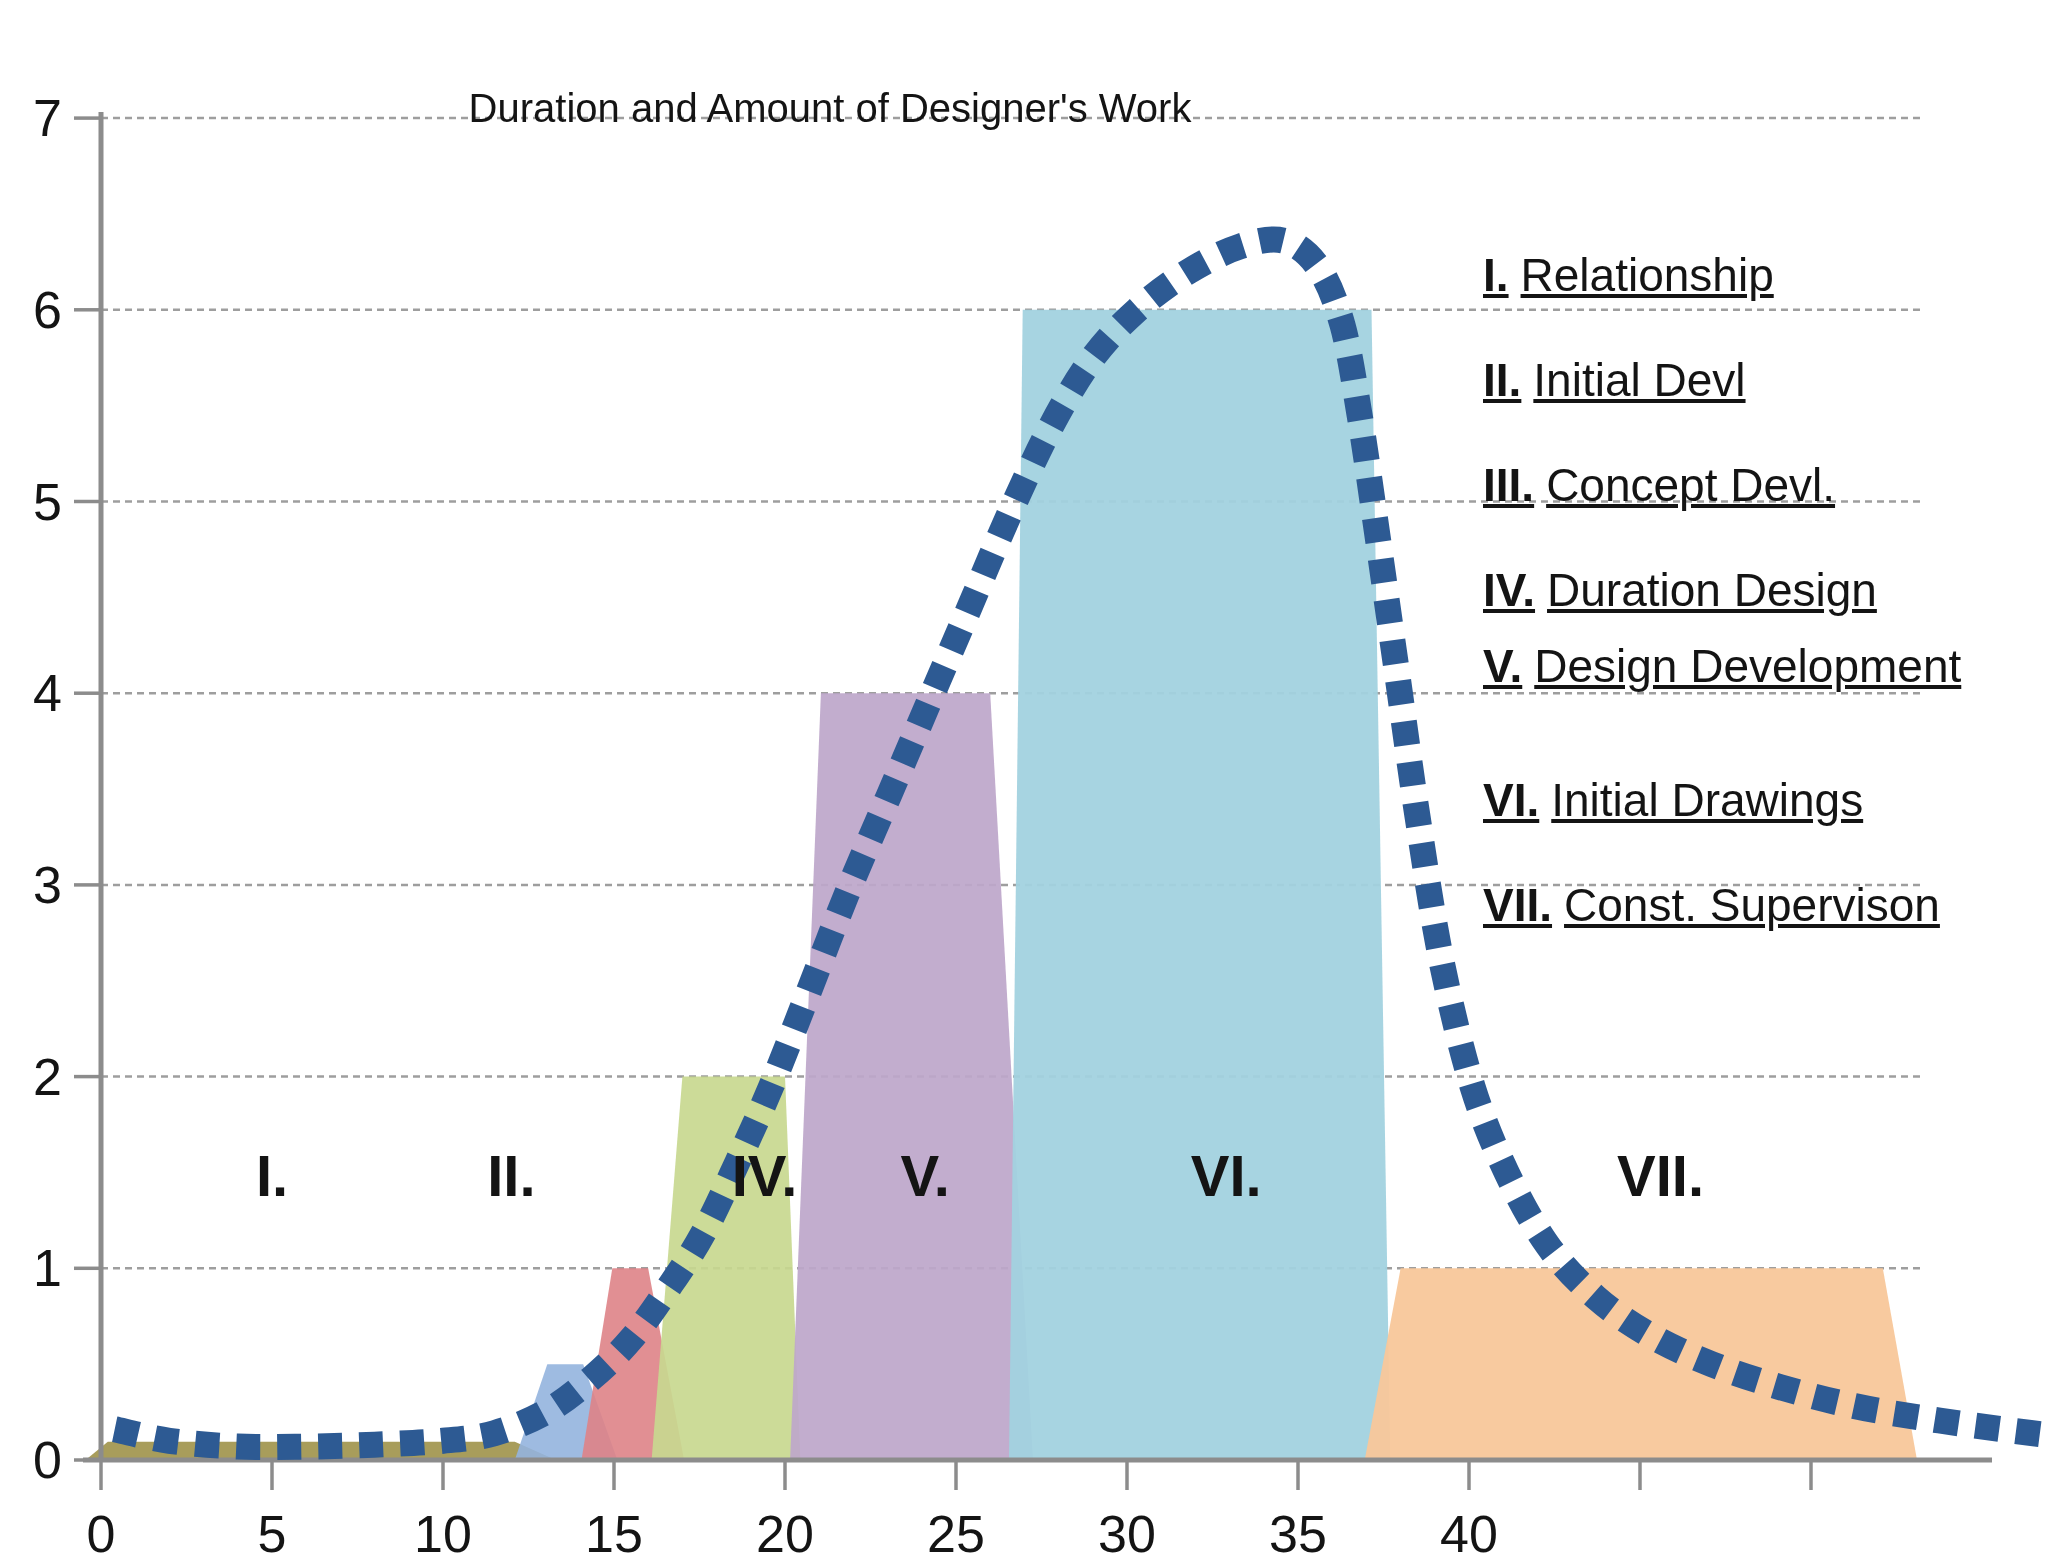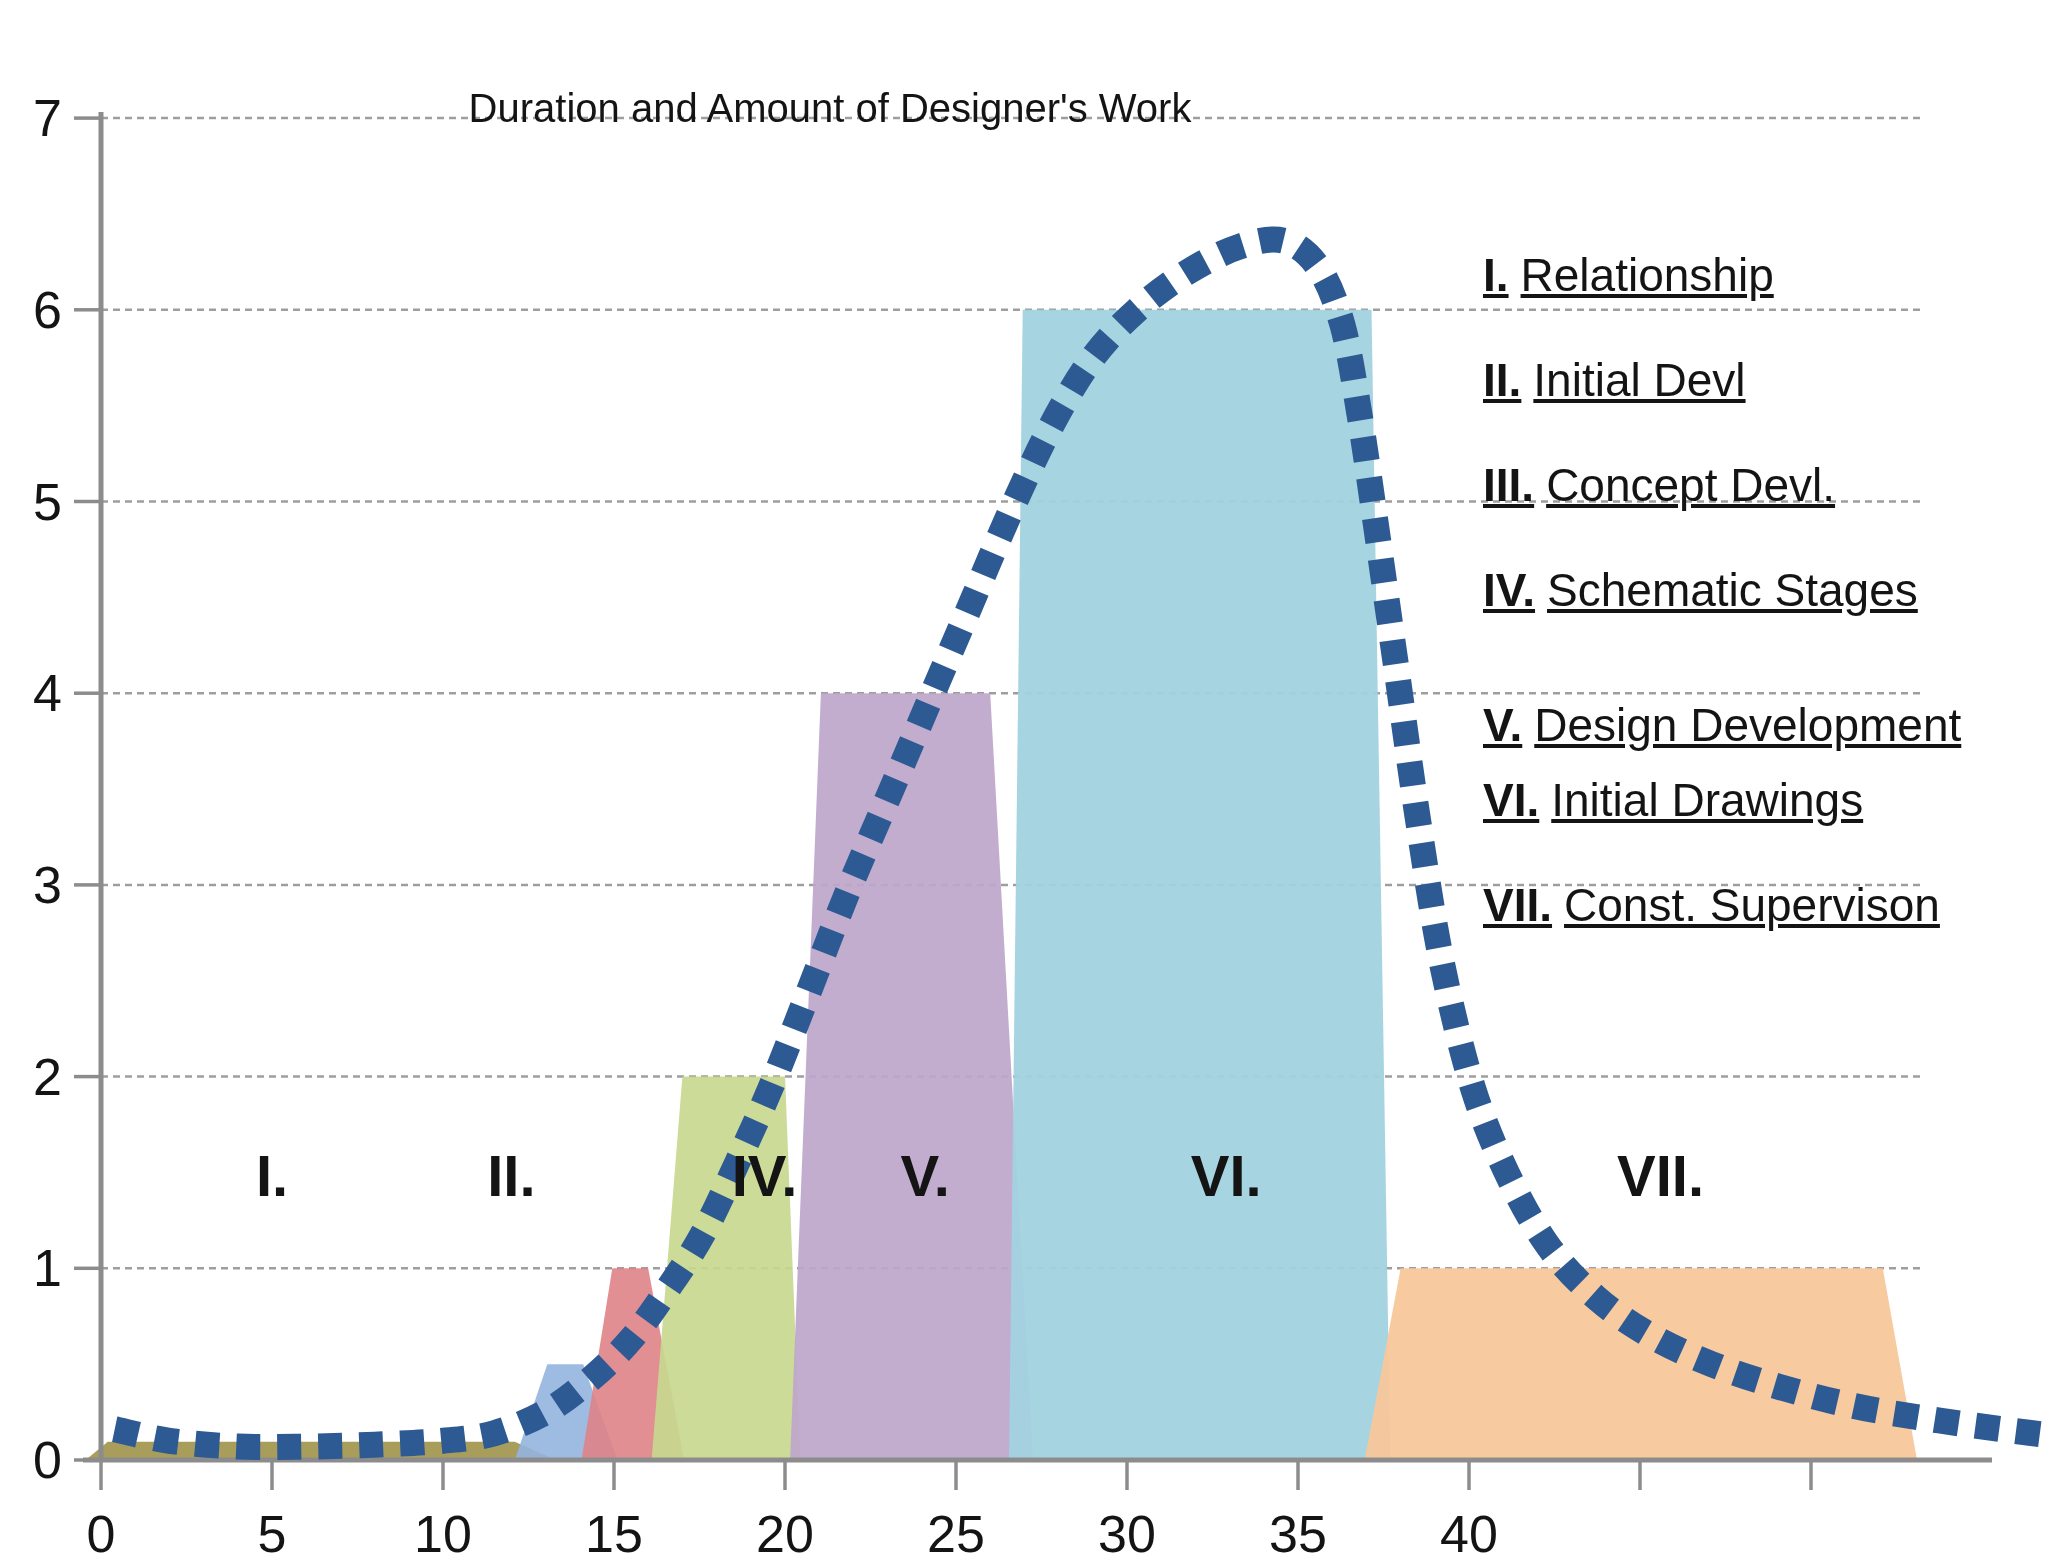--- a/index.html
+++ b/index.html
@@ -77,22 +77,22 @@
       <text x="62" y="136.10000000000014" text-anchor="end" font-size="52">7</text>
       <path d="M 114.7 1429.3 C 123.8 1431.2, 148.9 1438.0, 169.4 1440.8 C 189.9 1443.7, 215.0 1445.6, 237.8 1446.6 C 260.6 1447.5, 283.4 1446.9, 306.2 1446.6 C 329.0 1446.3, 351.8 1445.6, 374.6 1444.7 C 397.4 1443.7, 423.1 1442.7, 443.0 1440.8 C 462.9 1438.9, 477.2 1438.0, 494.3 1433.2 C 511.4 1428.4, 529.6 1421.0, 545.6 1412.1 C 561.6 1403.1, 575.8 1391.6, 590.1 1379.5 C 604.3 1367.3, 618.0 1354.6, 631.1 1339.2 C 644.2 1323.9, 656.8 1305.0, 668.7 1287.5 C 680.7 1269.9, 691.5 1254.6, 702.9 1233.8 C 714.3 1213.0, 725.7 1187.5, 737.1 1162.9 C 748.5 1138.3, 759.9 1113.3, 771.3 1086.2 C 782.7 1059.0, 793.0 1031.9, 805.5 999.9 C 818.1 968.0, 832.9 928.0, 846.6 894.5 C 860.2 860.9, 873.9 830.6, 887.6 798.6 C 901.3 766.7, 915.0 734.7, 928.6 702.8 C 942.3 670.8, 956.0 638.9, 969.7 606.9 C 983.4 575.0, 997.0 541.4, 1010.7 511.1 C 1024.4 480.7, 1038.1 450.4, 1051.8 424.8 C 1065.4 399.3, 1078.6 376.9, 1092.8 357.7 C 1107.1 338.6, 1121.3 324.2, 1137.3 309.8 C 1153.2 295.4, 1171.5 282.0, 1188.6 271.5 C 1205.7 260.9, 1223.9 251.7, 1239.9 246.5 C 1255.8 241.4, 1271.2 237.3, 1284.3 240.8 C 1297.4 244.3, 1308.8 253.6, 1318.5 267.6 C 1328.2 281.7, 1335.6 300.5, 1342.5 325.1 C 1349.3 349.7, 1353.9 381.0, 1359.6 415.2 C 1365.3 449.4, 1370.4 487.1, 1376.7 530.3 C 1382.9 573.4, 1390.3 626.1, 1397.2 674.0 C 1404.0 722.0, 1410.3 769.9, 1417.7 817.8 C 1425.1 865.7, 1432.5 916.9, 1441.6 961.6 C 1450.8 1006.3, 1461.6 1051.0, 1472.4 1086.2 C 1483.3 1121.3, 1494.1 1145.9, 1506.6 1172.5 C 1519.2 1199.0, 1532.8 1224.5, 1547.7 1245.3 C 1562.5 1266.1, 1578.4 1282.0, 1595.5 1297.1 C 1612.6 1312.1, 1630.9 1324.2, 1650.3 1335.4 C 1669.6 1346.6, 1690.2 1355.5, 1711.8 1364.2 C 1733.5 1372.8, 1756.3 1380.1, 1780.2 1387.2 C 1804.2 1394.2, 1829.8 1400.9, 1855.5 1406.3 C 1881.1 1411.8, 1909.6 1415.9, 1934.1 1419.7 C 1958.6 1423.6, 1983.7 1426.8, 2002.5 1429.3 C 2021.3 1431.9, 2039.6 1434.1, 2047.0 1435.1" fill="none" stroke="#2d5a93" stroke-width="26" stroke-dasharray="24 17" stroke-linecap="butt"></path>
     </svg>
 
   <div class="chart-subtitle">Duration and Amount of Designer's Work</div>
 
   <div class="legend">
     <div class="legend-row" style="top:247px"><span class="legend-num">I.</span><span>Relationship</span></div>
     <div class="legend-row" style="top:352px"><span class="legend-num">II.</span><span>Initial Devl</span></div>
     <div class="legend-row" style="top:457px"><span class="legend-num">III.</span><span>Concept Devl.</span></div>
-    <div class="legend-row" style="top:562px"><span class="legend-num">IV.</span><span>Schematic Stages</span></div>
-    <div class="legend-row" style="top:697px"><span class="legend-num">V.</span><span>Design Development</span></div>
+    <div class="legend-row" style="top:562px"><span class="legend-num">IV.</span><span>Duration Design</span></div>
+    <div class="legend-row" style="top:638px"><span class="legend-num">V.</span><span>Design Development</span></div>
     <div class="legend-row" style="top:772px"><span class="legend-num">VI.</span><span>Initial Drawings</span></div>
     <div class="legend-row" style="top:877px"><span class="legend-num">VII.</span><span>Const. Supervison</span></div>
   </div>
 
   <div id="stage-labels">
       <div class="stage-label" style="left: 272px; top: 1142px;">I.</div>
       <div class="stage-label" style="left: 511.4px; top: 1142px;">II.</div>
       <div class="stage-label" style="left: 764.48px; top: 1142px;">IV.</div>
       <div class="stage-label" style="left: 925.22px; top: 1142px;">V.</div>
       <div class="stage-label" style="left: 1226.18px; top: 1142px;">VI.</div>

